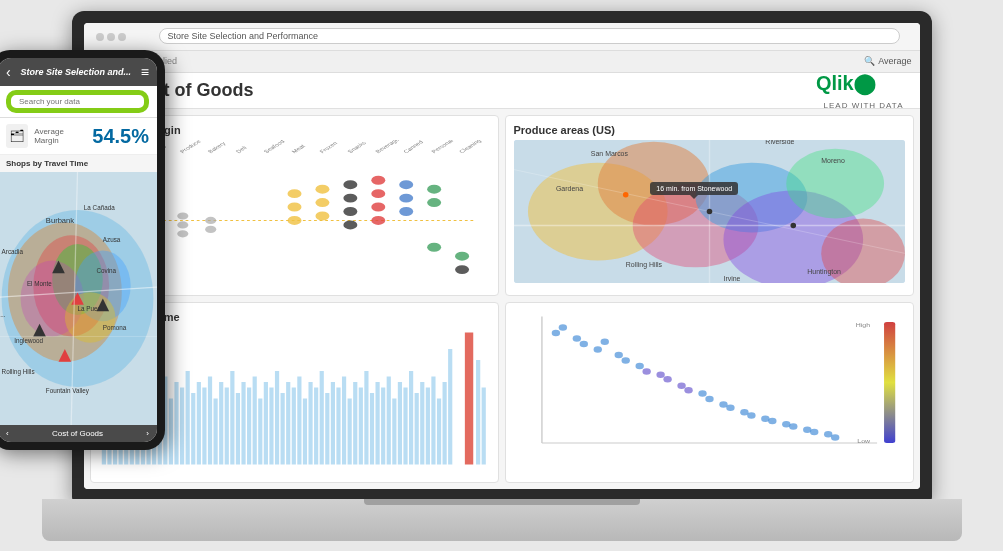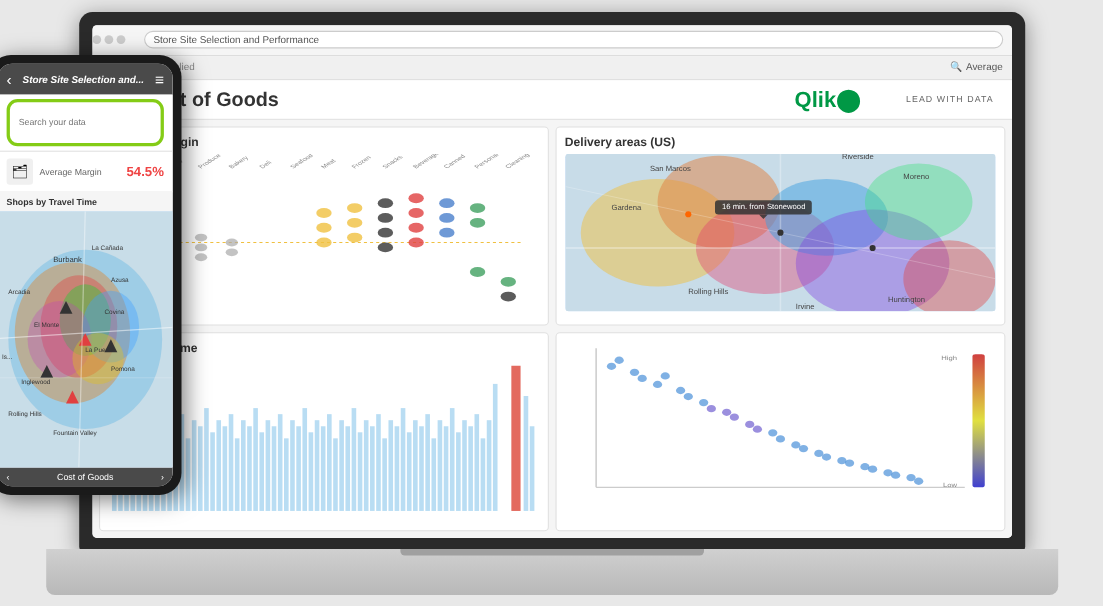--- a/index.html
+++ b/index.html
@@ -64,22 +64,22 @@
       border-radius: 0 0 4px 4px;
     }
 
     
     .browser-chrome {
       background: #f5f5f5;
       border-bottom: 1px solid #ddd;
       height: 28px;
       display: flex;
       align-items: center;
-      padding: 0 0;
-      gap: 6px;
+      padding: 0 12px;
+      gap: 22px;
     }
     .browser-dots span {
       display: inline-block;
       width: 8px; height: 8px;
       border-radius: 50%;
       background: #ccc;
       margin-right: 3px;
     }
     .browser-address-bar {
       flex: 1;
@@ -146,20 +146,21 @@
     }
     .header-title {
       font-size: 18px;
       font-weight: bold;
       color: #333;
     }
     .header-right {
       display: flex;
       align-items: center;
       gap: 6px;
+      flex-direction: column;
     }
     .qlik-logo {
       font-size: 20px;
       font-weight: bold;
       color: #333;
     }
     .qlik-logo span {
       color: #009845;
     }
     .lead-with-data {
@@ -271,23 +272,23 @@
     .mobile-menu-icon {
       font-size: 14px;
     }
     .mobile-search {
       background: #fff;
       padding: 4px 8px;
       border-bottom: 1px solid #ddd;
     }
     .mobile-search input {
       width: 100%;
-      border: 3px solid #84cc16;
+      border: 5px solid #84cc16;
       border-radius: 10px;
-      padding: 14px 8px;
+      padding: 2px 8px;
       font-size: 8px;
       color: #888;
     }
     .mobile-avg-margin {
       background: #fff;
       padding: 6px 8px;
       display: flex;
       align-items: center;
       gap: 6px;
       border-bottom: 1px solid #eee;
@@ -299,23 +300,23 @@
       display: flex;
       align-items: center;
       justify-content: center;
       font-size: 12px;
     }
     .mobile-avg-label {
       font-size: 8px;
       color: #666;
     }
     .mobile-avg-value {
-      font-size: 12px;
+      font-size: 20px;
       font-weight: bold;
-      color: #ef4444;
+      color: #0369a1;
       margin-left: auto;
     }
     .mobile-section-title {
       font-size: 8px;
       font-weight: bold;
       color: #333;
       padding: 4px 8px;
       background: #f5f5f5;
     }
     .mobile-map {
@@ -458,21 +459,21 @@
               <circle cx="240" cy="55" r="5" fill="#40a060" opacity="0.8"></circle>
               <circle cx="240" cy="70" r="5" fill="#40a060" opacity="0.8"></circle>
               <circle cx="240" cy="120" r="5" fill="#40a060" opacity="0.8"></circle>
               <circle cx="260" cy="130" r="5" fill="#40a060" opacity="0.8"></circle>
               <circle cx="260" cy="145" r="5" fill="#333" opacity="0.8"></circle>
             </svg>
           </div>
         </div>
 
         <div class="dashboard-card">
-          <div class="card-title">Delivery areas (US)</div>
+          <div class="card-title">Produce areas (US)</div>
           <div class="delivery-map">
             
             <svg width="100%" height="100%" viewBox="0 0 280 140" preserveAspectRatio="xMidYMid slice">
 
               <rect width="280" height="140" fill="#c8dce8"></rect>
 
               <ellipse cx="60" cy="70" rx="50" ry="35" fill="#f0c040" opacity="0.5"></ellipse>
               <ellipse cx="100" cy="50" rx="40" ry="30" fill="#e08040" opacity="0.5"></ellipse>
               <ellipse cx="130" cy="80" rx="45" ry="30" fill="#e04070" opacity="0.4"></ellipse>
               <ellipse cx="170" cy="60" rx="40" ry="25" fill="#40a0e0" opacity="0.5"></ellipse>

